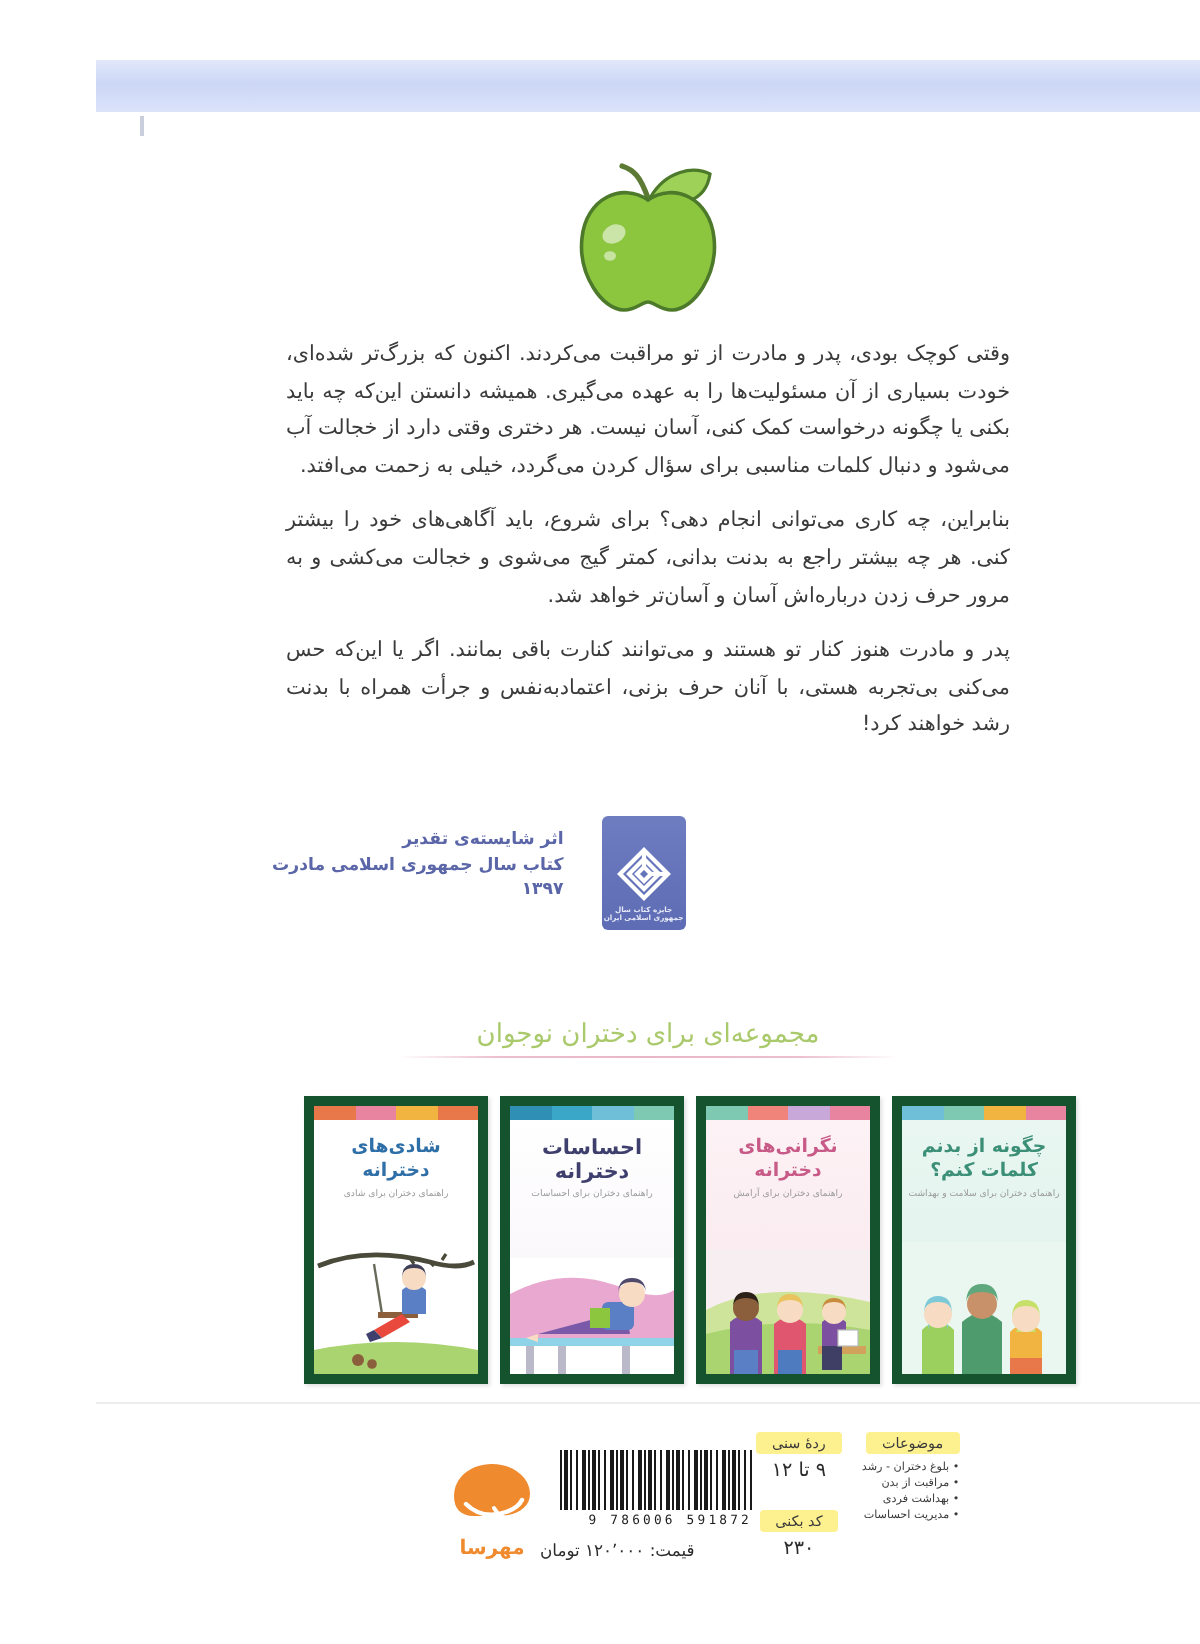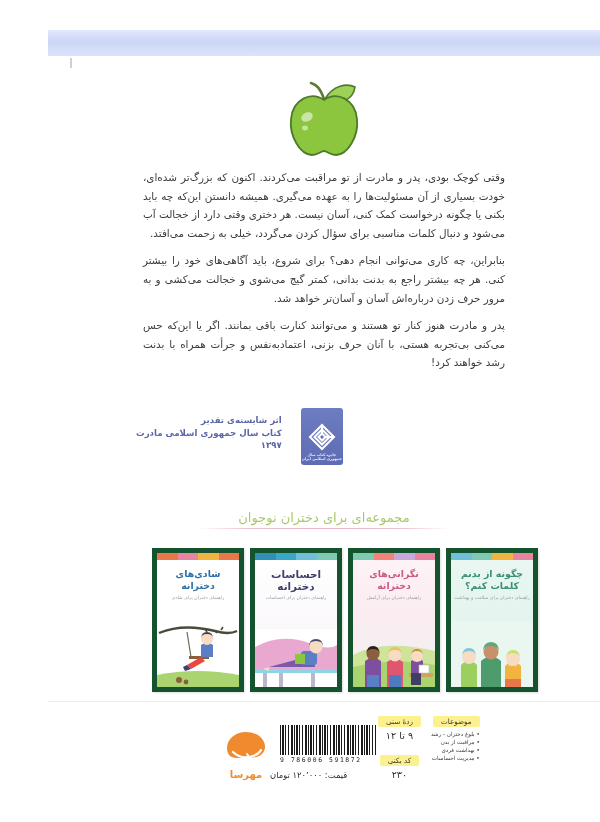--- a/index.html
+++ b/index.html
@@ -128,21 +128,21 @@
     height:30px;width:96px;
     background:
       repeating-linear-gradient(90deg,
         #1a1a1a 0px,#1a1a1a 1px,#fff 1px,#fff 2px,
         #1a1a1a 2px,#1a1a1a 4px,#fff 4px,#fff 5px,
         #1a1a1a 5px,#1a1a1a 6px,#fff 6px,#fff 8px,
         #1a1a1a 8px,#1a1a1a 9px,#fff 9px,#fff 11px,
         #1a1a1a 11px,#1a1a1a 13px,#fff 13px,#fff 14px);
   }
   .barcode-num{
-    direction:ltr;text-align:left;font-family:"DejaVu Sans Mono","Liberation Mono",monospace;
+    direction:ltr;text-align:right;font-family:"DejaVu Sans Mono","Liberation Mono",monospace;
     font-size:6.4px;letter-spacing:1.6px;color:#1a1a1a;margin-top:1px;
   }
   .price{
     position:absolute;left:222px;bottom:42px;width:116px;
     text-align:left;direction:rtl;font-size:8.4px;color:#2b2b2b;
   }
   .meta{
     position:absolute;left:330px;bottom:42px;
     display:flex;flex-direction:row;gap:10px;direction:rtl;
   }

